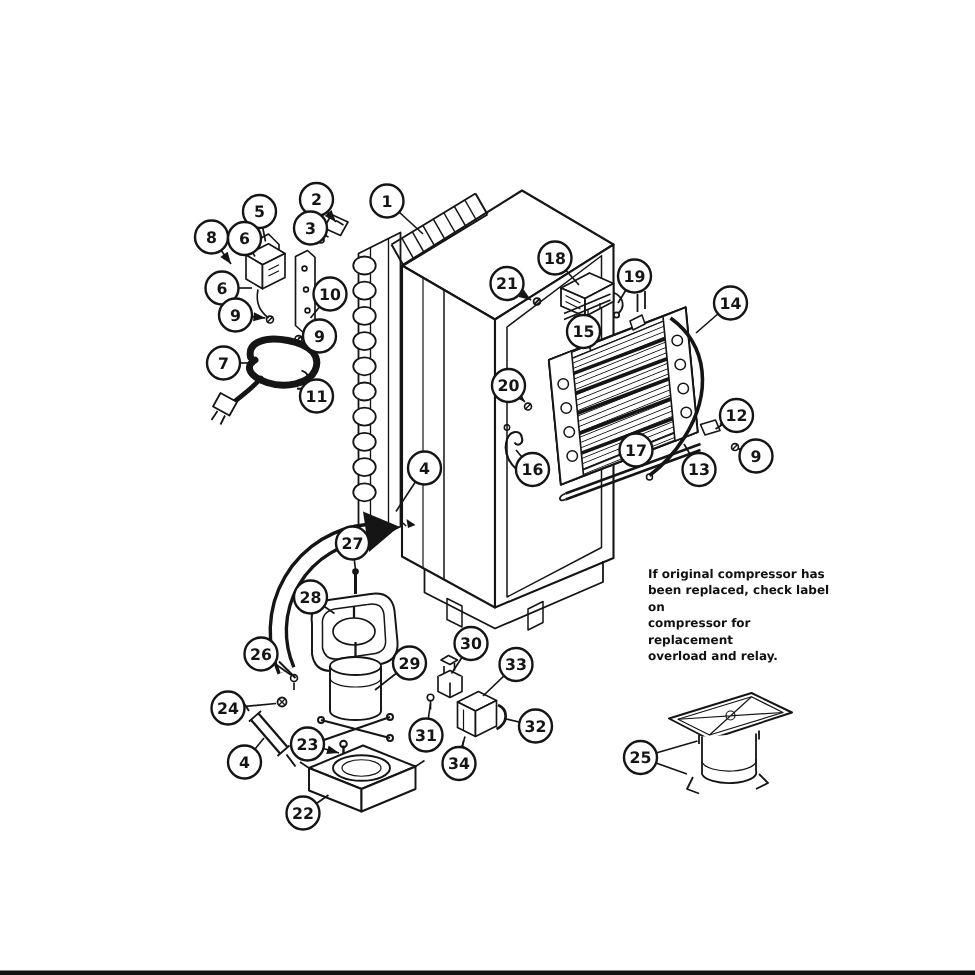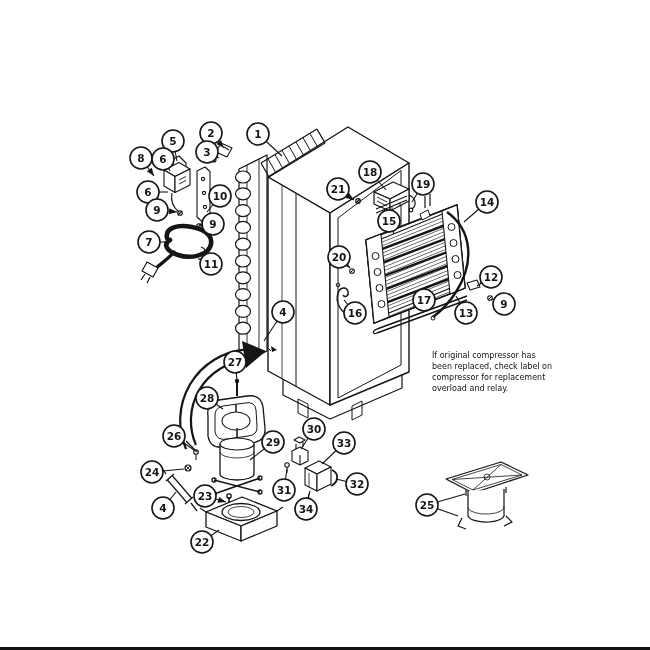--- a/index.html
+++ b/index.html
@@ -2,22 +2,22 @@
 <html><head>
 <meta charset="utf-8">
 <style>
   html,body{margin:0;padding:0;background:#e8e8e8;}
   .stage{
     position:relative;width:650px;height:650px;background:#ffffff;
     font-family:"DejaVu Sans","Liberation Sans",sans-serif;overflow:hidden;
   }
   svg{position:absolute;left:0;top:0;}
   .note{
-    position:absolute;left:432px;top:350px;width:122px;
-    font-size:8px;font-weight:normal;line-height:11px;color:#111;
+    position:absolute;left:432px;top:377px;width:122px;
+    font-size:8px;font-weight:bold;line-height:11px;color:#111;
     white-space:pre-line;letter-spacing:0px;
   }
   .scan-edge{
     position:absolute;left:0px;bottom:0px;width:650px;height:3px;background:#111;
   }
   .callout-num{font-weight:bold;}
 </style>
 </head>
 <body>
 

